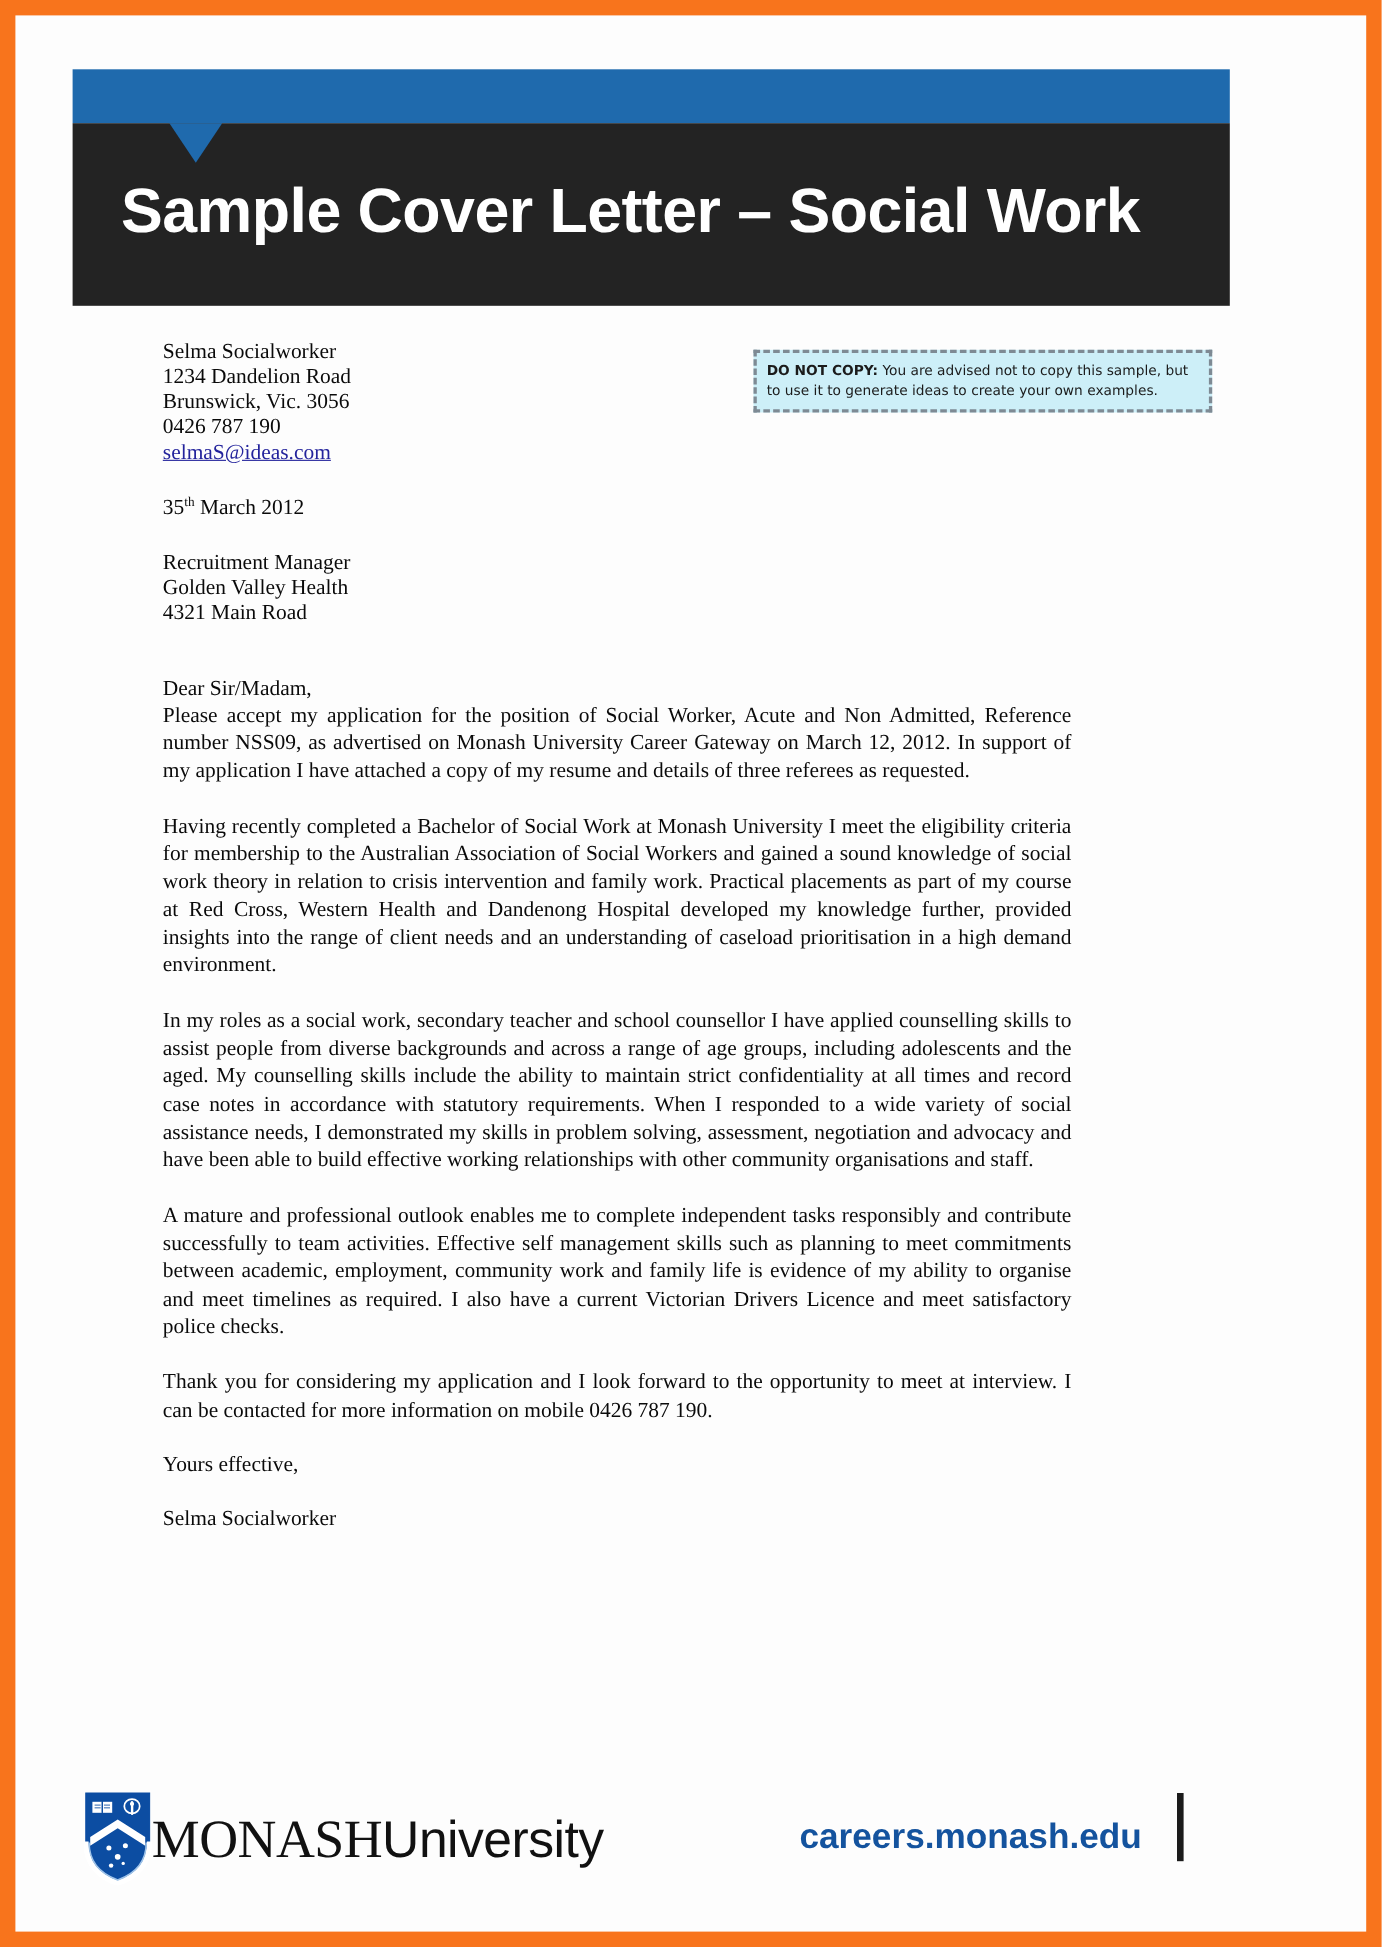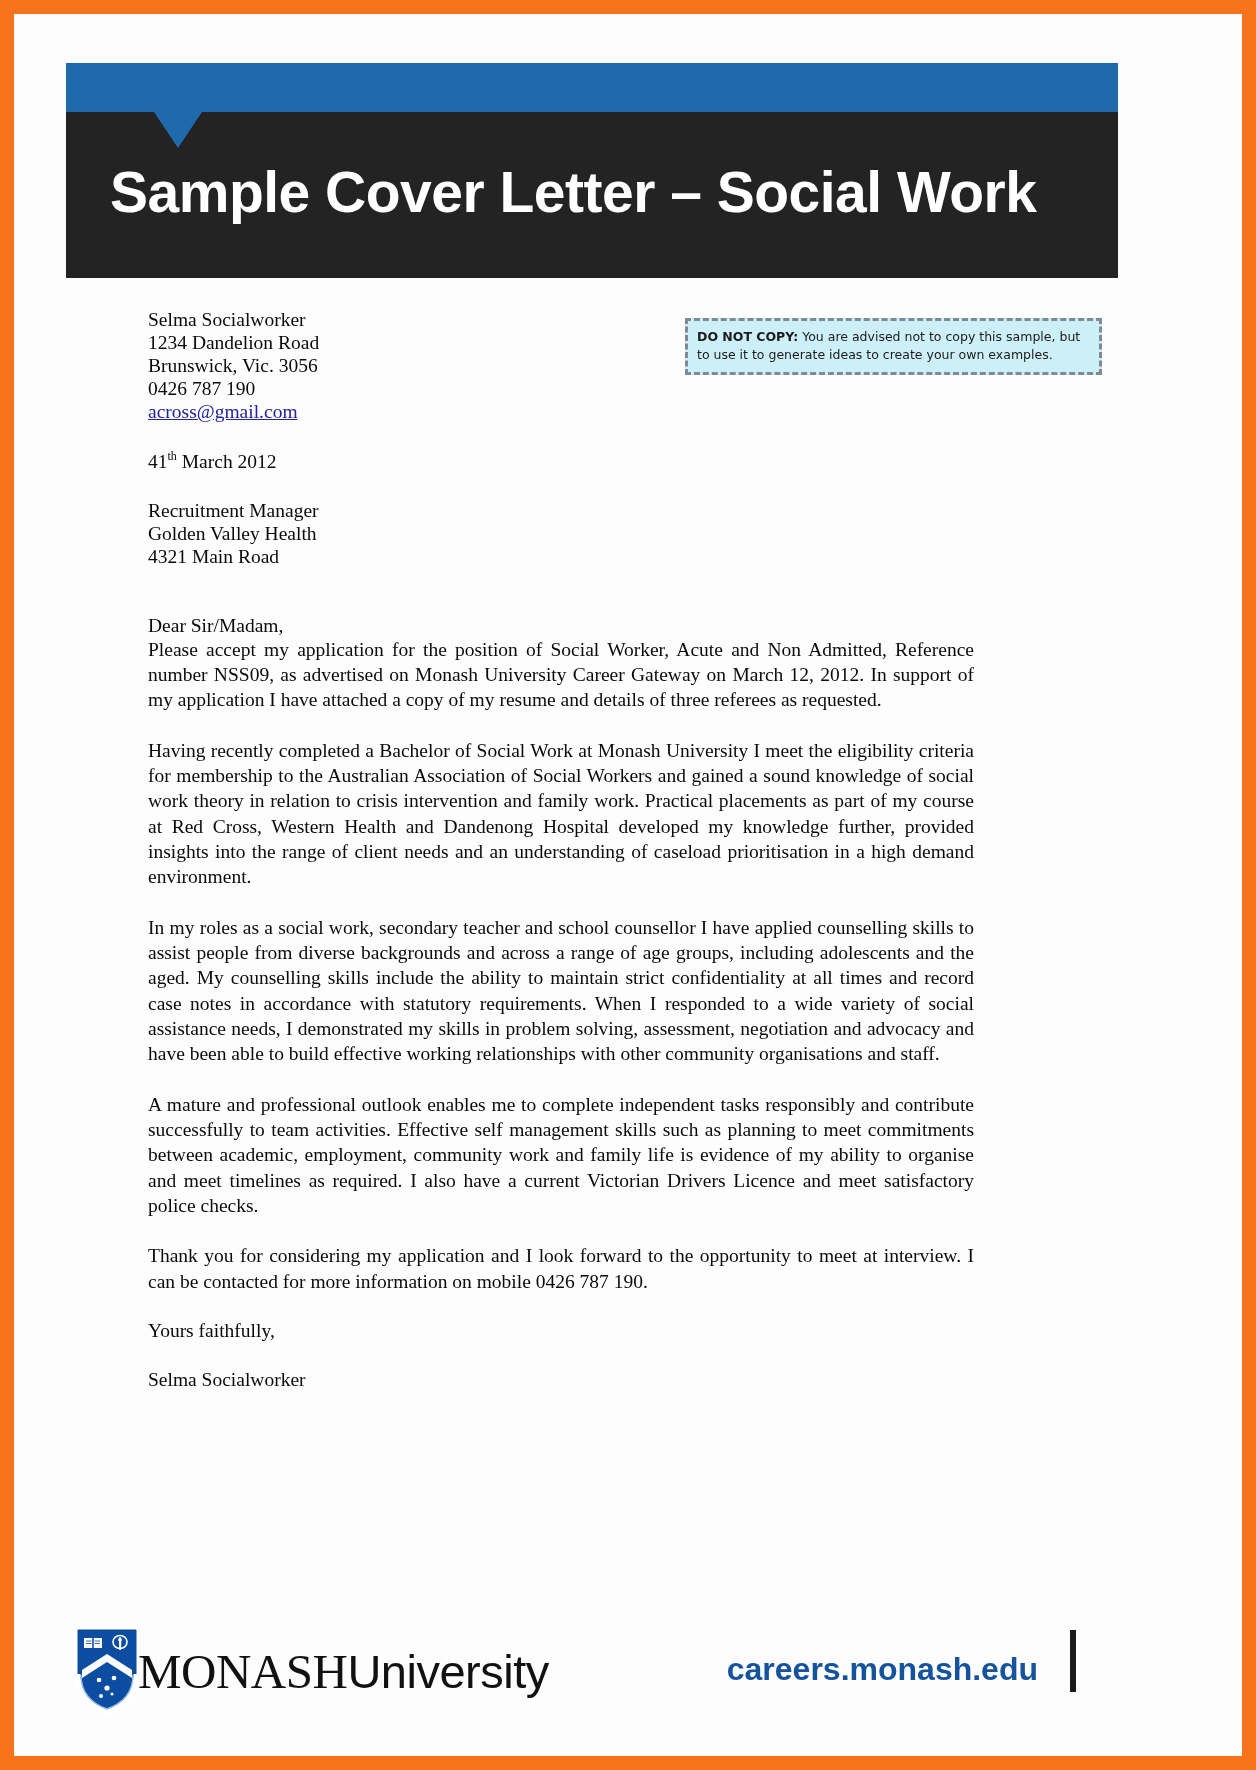--- a/index.html
+++ b/index.html
@@ -201,42 +201,42 @@
       <span class="dnc-strong">DO NOT COPY:</span><span> You are advised not to copy this sample, but to use it to generate ideas to create your own examples.</span>
     </div>
 
     <div id="letter">
 
       <div class="blk">
         <div class="addr-line">Selma Socialworker</div>
         <div class="addr-line">1234 Dandelion Road</div>
         <div class="addr-line">Brunswick, Vic. 3056</div>
         <div class="addr-line">0426 787 190</div>
-        <div class="addr-line"><span class="email-link">across@gmail.com</span></div>
+        <div class="addr-line"><span class="email-link">selmaS@ideas.com</span></div>
       </div>
 
-      <div class="blk"><span>41</span><sup class="ord">th</sup><span> March 2012</span></div>
+      <div class="blk"><span>35</span><sup class="ord">th</sup><span> March 2012</span></div>
 
       <div class="blk">
         <div class="addr-line">Recruitment Manager</div>
         <div class="addr-line">Golden Valley Health</div>
         <div class="addr-line">4321 Main Road</div>
       </div>
 
       <div class="spacer-sm"></div>
 
       <div id="salutation">Dear Sir/Madam,</div>
 
       <div class="para">Please accept my application for the position of Social Worker, Acute and Non Admitted, Reference number NSS09, as advertised on Monash University Career Gateway on March 12, 2012.  In support of my application I have attached a copy of my resume and details of three referees as requested.</div>
       <div class="para">Having recently completed a Bachelor of Social Work at Monash University I meet the eligibility criteria for membership to the Australian Association of Social Workers and gained a sound knowledge of social work theory in relation to crisis intervention and family work.   Practical placements as part of my course at Red Cross, Western Health and Dandenong Hospital developed my knowledge further, provided insights into the range of client needs and an understanding of caseload prioritisation in a high demand environment.</div>
       <div class="para">In my roles as a social work, secondary teacher and school counsellor I have applied counselling skills to assist people from diverse backgrounds and across a range of age groups, including adolescents and the aged.   My counselling skills include the ability to maintain strict confidentiality at all times and record case notes in accordance with statutory requirements.  When I responded to a wide variety of social assistance needs, I demonstrated my skills in problem solving, assessment, negotiation and advocacy and have been able to build effective working relationships with other community organisations and staff.</div>
       <div class="para">A mature and professional outlook enables me to complete independent tasks responsibly and contribute successfully to team activities.  Effective self management skills such as planning to meet commitments between academic, employment, community work and family life is evidence of my ability to organise and meet timelines as required.  I also have a current Victorian Drivers Licence and meet satisfactory police checks.</div>
       <div class="para">Thank you for considering my application and I look forward to the opportunity to meet at interview. I can be contacted for more information on mobile 0426 787 190.</div>
 
-      <div class="blk">Yours faithfully,</div>
+      <div class="blk">Yours effective,</div>
       <div>Selma Socialworker</div>
     </div>
 
     <div id="footer">
 
       <div id="monash-logo">
         <svg id="monash-shield" viewBox="0 0 62 86">
 
           <path d="M2 2 H60 V50 C60 68 46 79 31 84 C16 79 2 68 2 50 Z" fill="#0C4DA2" stroke="#0C4DA2" stroke-width="1"></path>
 

